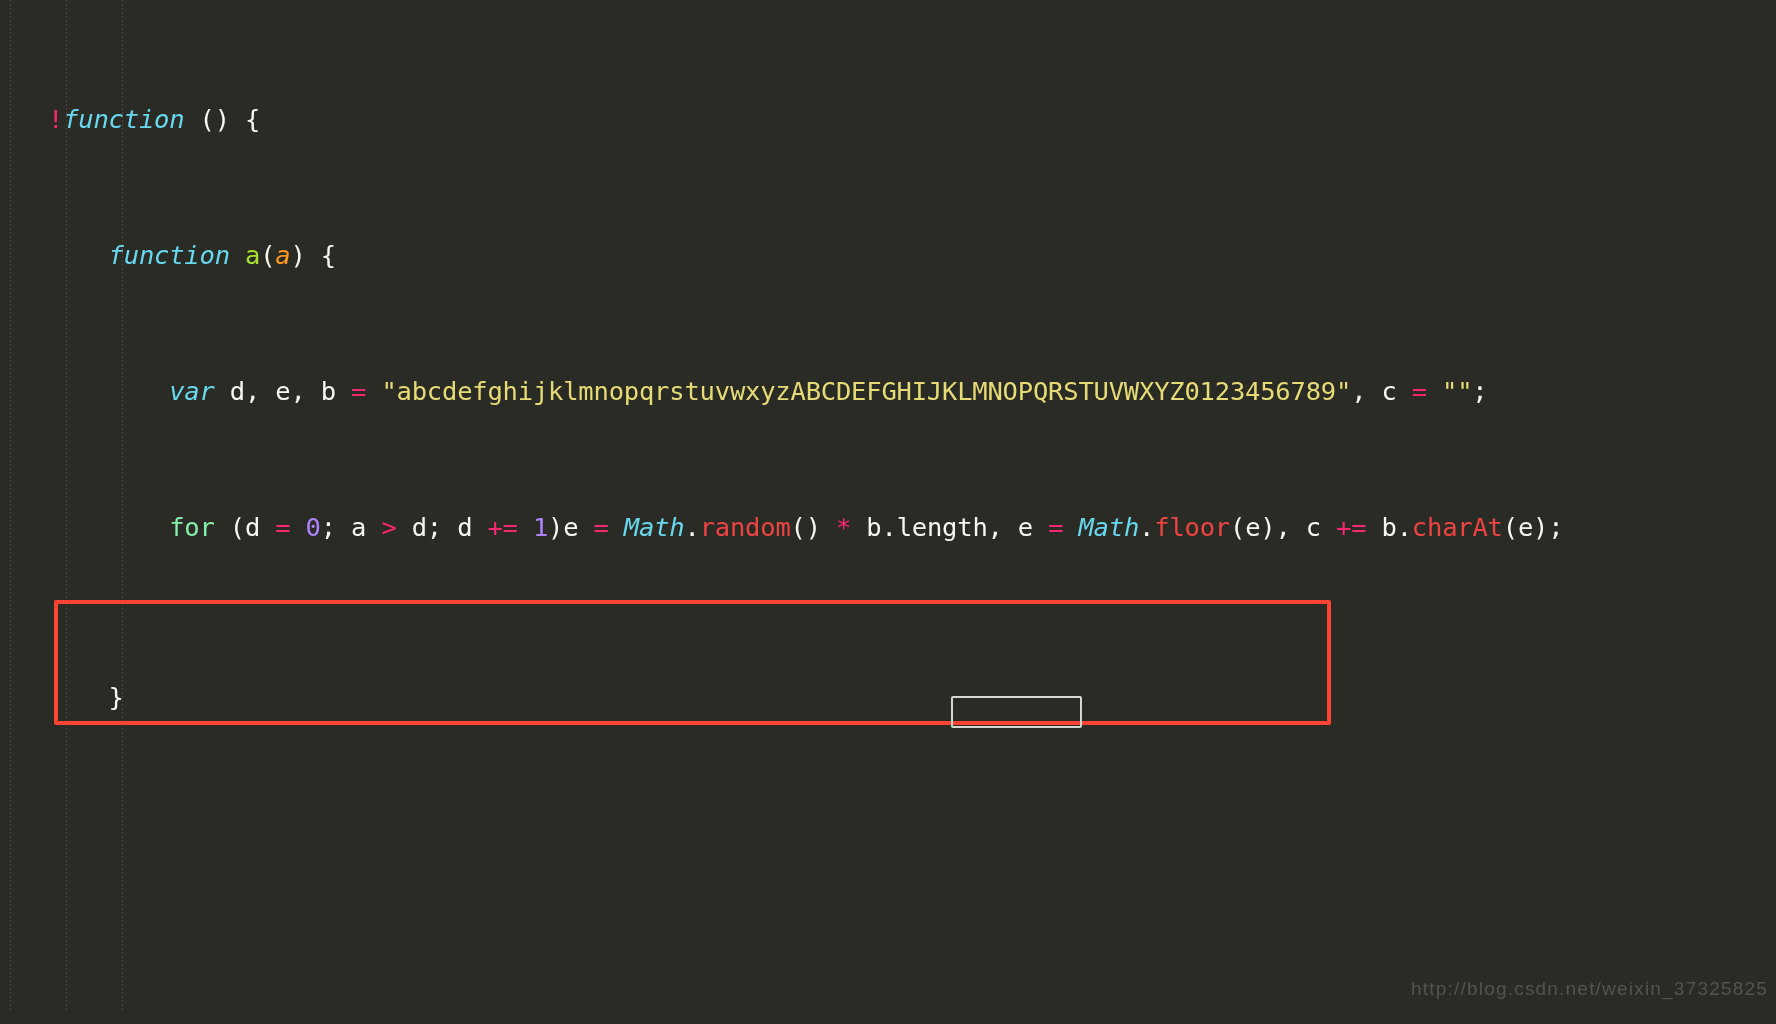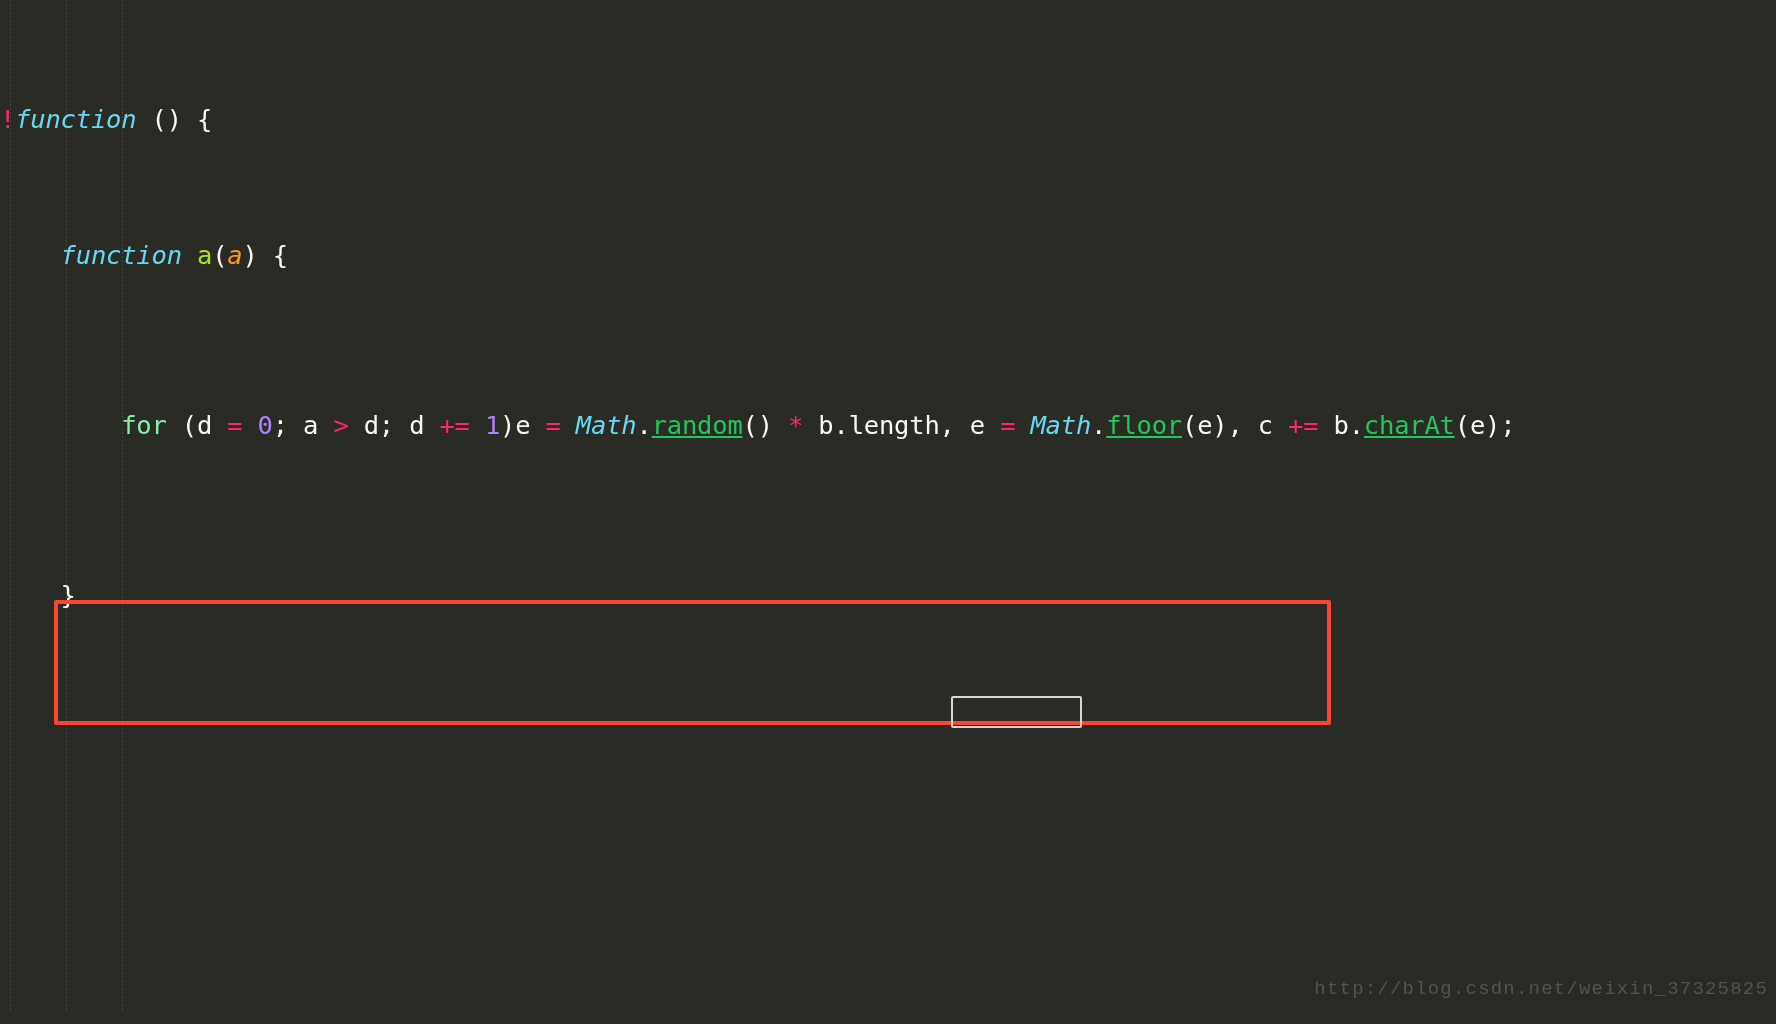--- a/index.html
+++ b/index.html
@@ -27,20 +27,21 @@
     font-size: 25.5px;
     line-height: 34px;
     letter-spacing: -0.2px;
     white-space: pre;
     color: #f8f8f2;
   }
   .ln {
     position: relative;
     height: 34px;
     box-sizing: border-box;
+    margin-left: 48px;
   }
   
   #guides {
     position: absolute;
     left: 0; top: 0;
     width: 100%; height: 100%;
     pointer-events: none;
   }
   .guide {
     position: absolute;
@@ -53,21 +54,21 @@
   }
 
   
   .kw   { color: #66d9ef; font-style: italic; }   
   .ctl  { color: #86efac; }                        
   .op   { color: #f92672; }                        
   .fn   { color: #a6e22e; }                        
   .par  { color: #fd971f; font-style: italic; }    
   .str  { color: #e6db74; }                        
   .num  { color: #ae81ff; }                        
-  .mth  { color: #22c55e; text-decoration: underline; }                        
+  .mth  { color: #ef4444; }                        
   .pl   { color: #f8f8f2; }                        
   .pun  { color: #f8f8f2; }
 
   
   #redbox {
     position: absolute;
     box-sizing: border-box;
     border: 4px solid #fd4334;
     border-radius: 2px;
     pointer-events: none;
@@ -76,21 +77,21 @@
     position: absolute;
     box-sizing: border-box;
     border: 2px solid #d8d8d0;
     border-radius: 2px;
     pointer-events: none;
   }
   #watermark {
     position: absolute;
     right: 8px;
     bottom: 24px;
-    font-family: Liberation Mono, monospace;
+    font-family: Liberation Sans, sans-serif;
     font-size: 19px;
     letter-spacing: 1.2px;
     color: #53544c;
     white-space: nowrap;
     user-select: none;
   }
   #bottomclip {
     position: absolute;
     left: 0;
     bottom: 0;
@@ -109,20 +110,21 @@
     <div class="guide" style="left:66px;"></div>
     <div class="guide" style="left:122px;"></div>
   </div>
 
   <div id="code">
 
     <div class="ln"><span class="op">!</span><span class="kw">function</span><span class="pl"> () {</span></div>
 
     <div class="ln"><span class="pl">    </span><span class="kw">function</span><span class="pl"> </span><span class="fn">a</span><span class="pun">(</span><span class="par">a</span><span class="pun">) {</span></div>
 
+    <div class="ln"><span class="pl">        </span><span class="kw">var</span><span class="pl"> d, e, b </span><span class="op">=</span><span class="pl"> </span><span class="str">"abcdefghijklmnopqrstuvwxyzABCDEFGHIJKLMNOPQRSTUVWXYZ0123456789"</span><span class="pl">, c </span><span class="op">=</span><span class="pl"> </span><span class="str">""</span><span class="pl">;</span></div>
 
     <div class="ln"><span class="pl">        </span><span class="ctl">for</span><span class="pl"> (d </span><span class="op">=</span><span class="pl"> </span><span class="num">0</span><span class="pl">; a </span><span class="op">&gt;</span><span class="pl"> d; d </span><span class="op">+=</span><span class="pl"> </span><span class="num">1</span><span class="pl">)e </span><span class="op">=</span><span class="pl"> </span><span class="kw">Math</span><span class="pl">.</span><span class="mth">random</span><span class="pl">() </span><span class="op">*</span><span class="pl"> b.length, e </span><span class="op">=</span><span class="pl"> </span><span class="kw">Math</span><span class="pl">.</span><span class="mth">floor</span><span class="pl">(e), c </span><span class="op">+=</span><span class="pl"> b.</span><span class="mth">charAt</span><span class="pl">(e);</span></div>
 
 
     <div class="ln"><span class="pl">    }</span></div>
 
     <div class="ln"><span class="pl"> </span></div>
 
     
 

